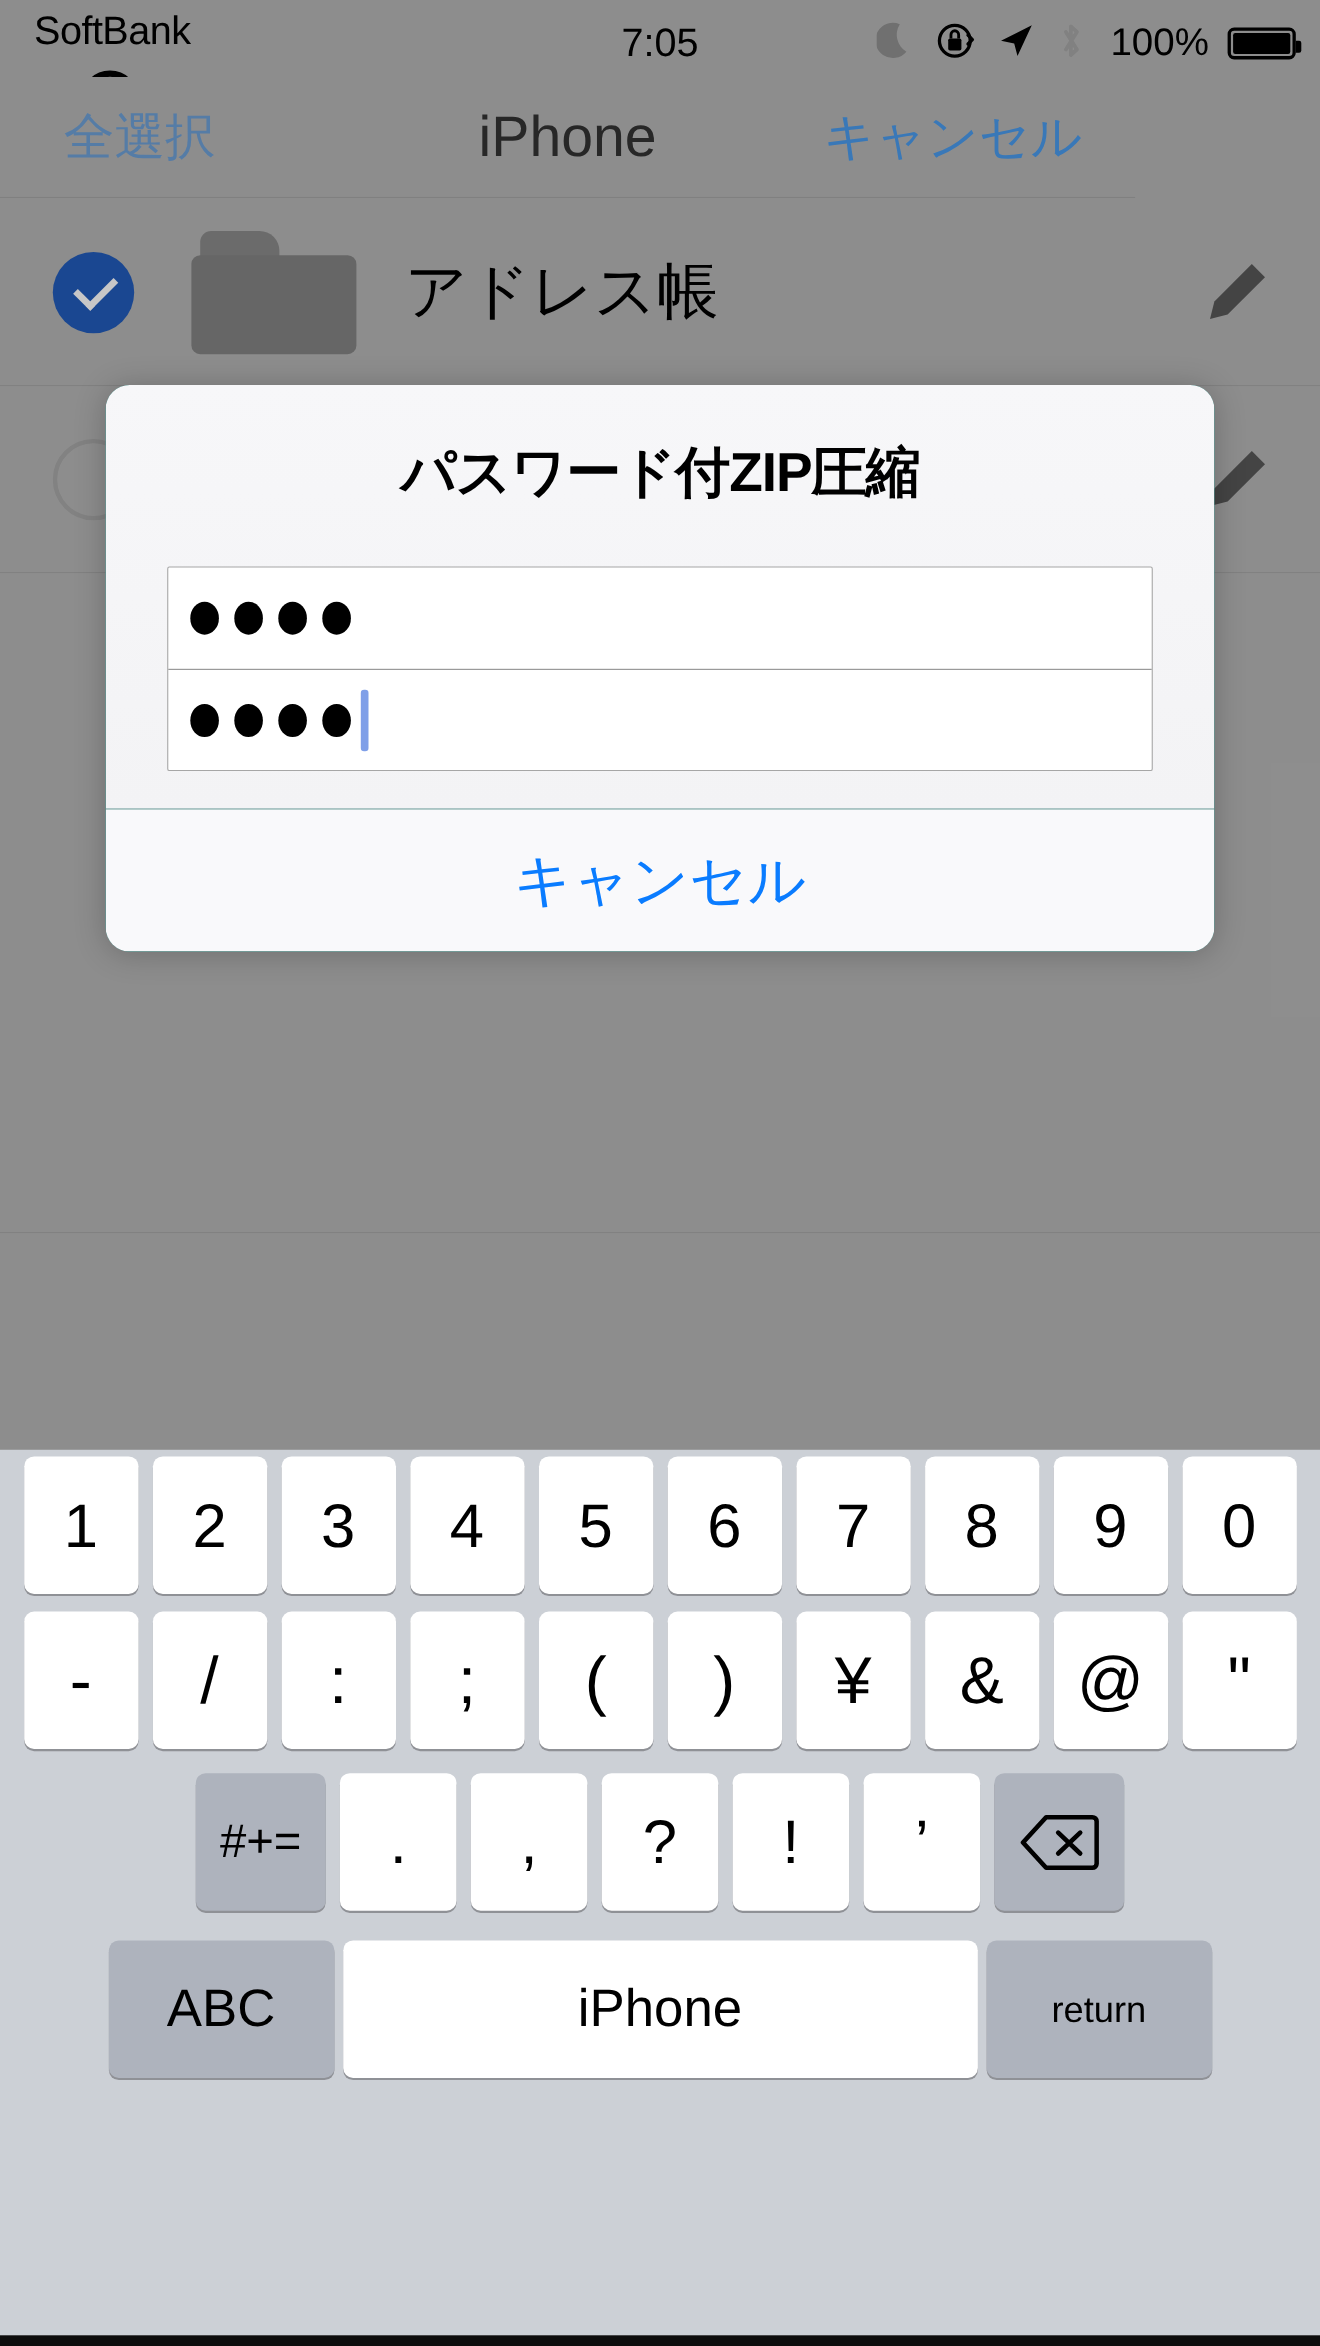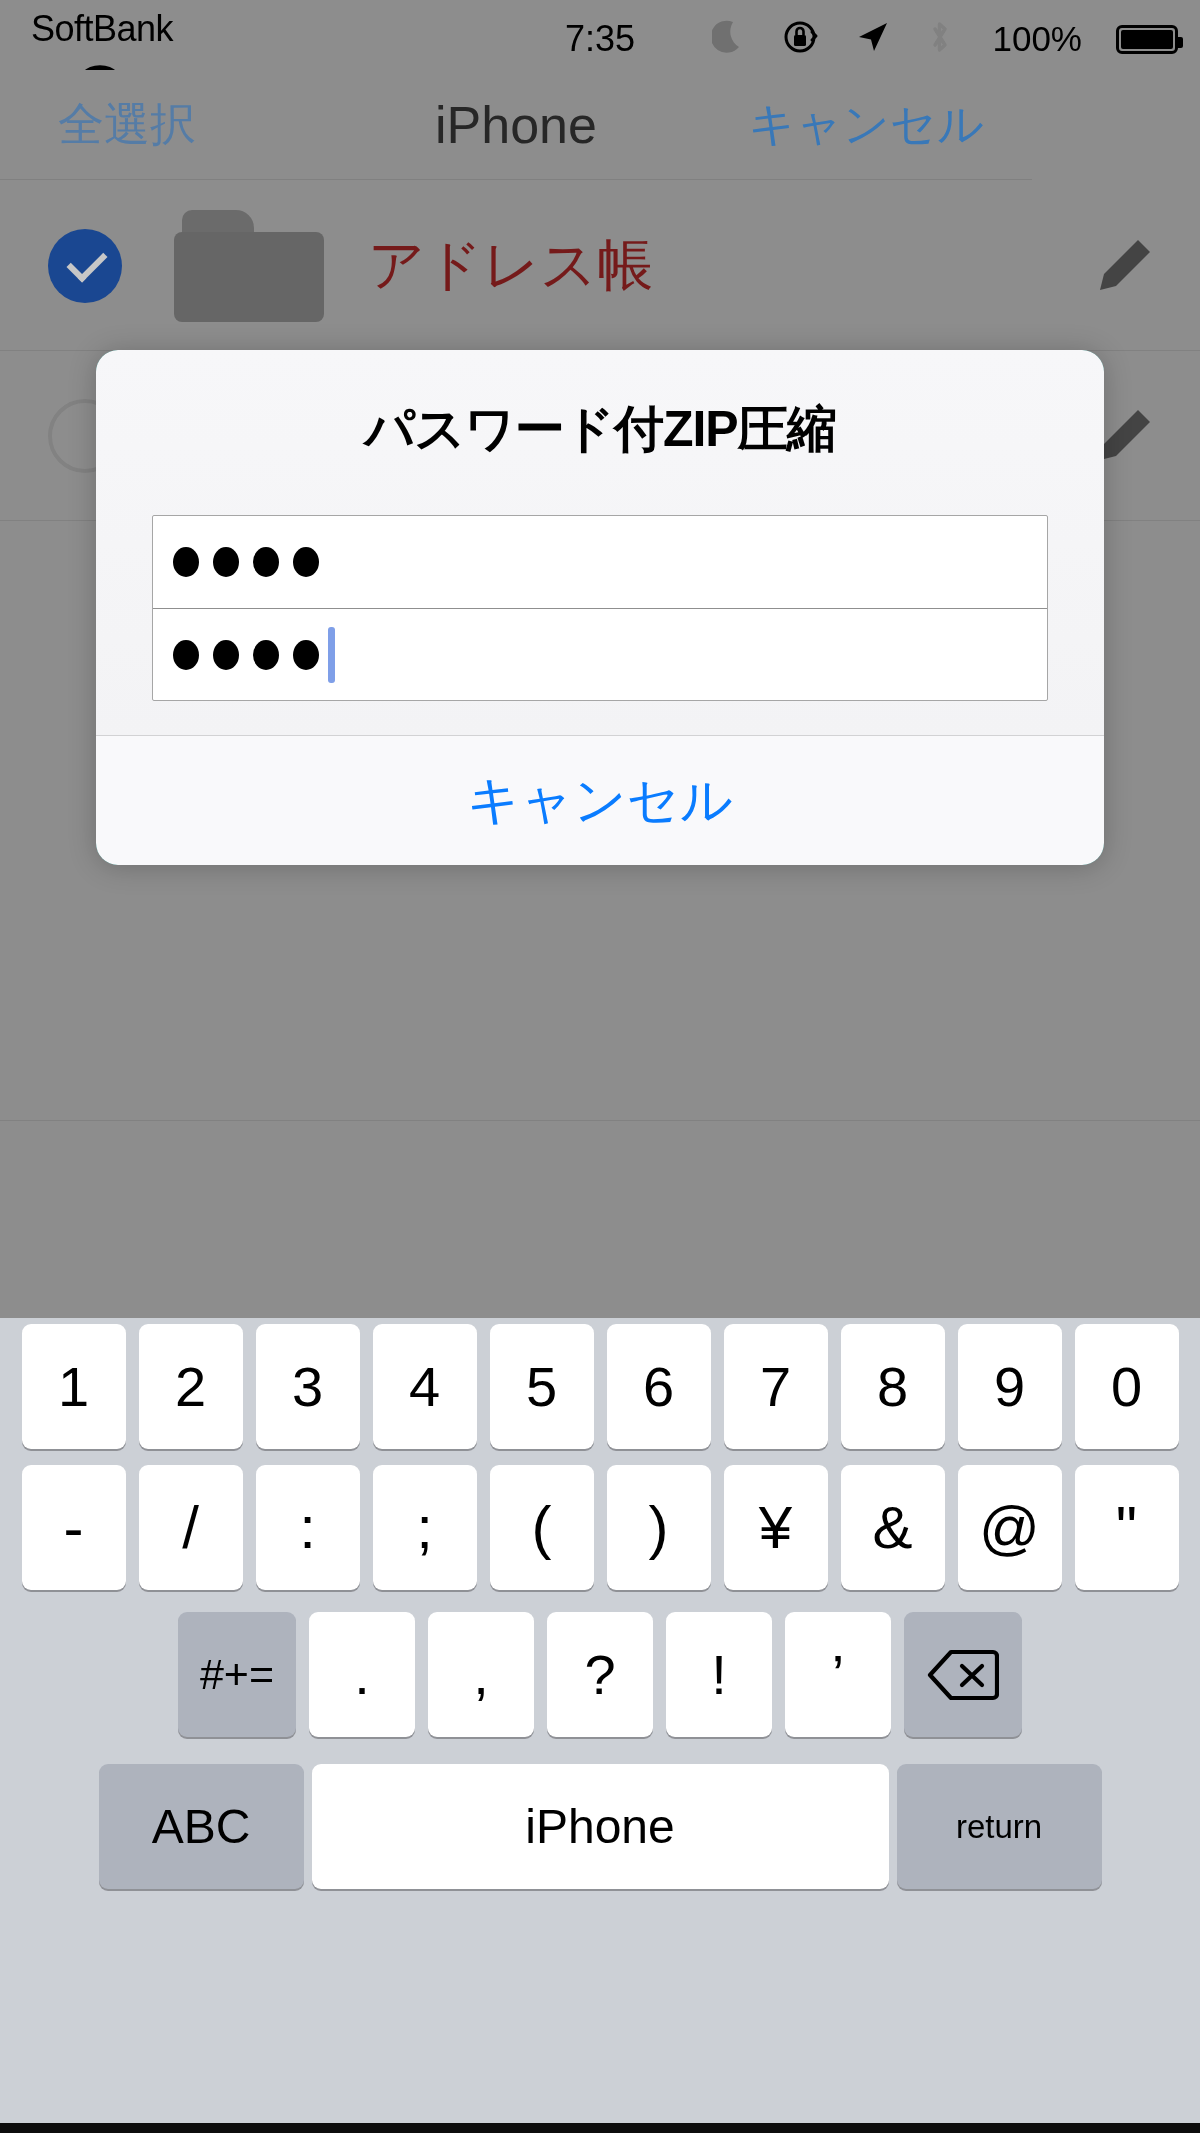--- a/index.html
+++ b/index.html
@@ -16,21 +16,21 @@
   
   #status-bar{
     position:absolute; left:0; top:8px; width:1200px; height:62px;
     display:flex; align-items:center; background:#9a9a9a; color:#000;
   }
   .sb-left{ display:flex; align-items:center; gap:11px; padding-left:26px;flex-direction:column; }
   .sb-dots{ display:flex; gap:9px; }
   .sb-dot{ width:17px; height:17px; border-radius:50%; background:#000; }
   .sb-carrier{ font-size:36px; letter-spacing:-.5px; margin-left:5px; }
   .sb-center{ position:absolute; left:0; right:0; text-align:center; font-size:36px; font-weight:400; }
-  .sb-right{ margin-left:auto; display:flex; align-items:center; gap:34px; padding-right:22px; }
+  .sb-right{ margin-left:auto; display:flex; align-items:center; gap:17px; padding-right:22px; }
   .sb-pct{ font-size:35px; margin-left:4px; }
   .batt{ width:62px; height:29px; border:3px solid #000; border-radius:6px; position:relative; padding:2px; }
   .batt::after{ content:""; position:absolute; right:-8px; top:9px; width:5px; height:11px; background:#000; border-radius:0 2px 2px 0; }
   .batt > i{ display:block; height:100%; background:#000; border-radius:2px; }
 
   
   #nav-bar{
     position:absolute; left:0; top:70px; width:1032px; height:110px;
     background:#9a9a9a; display:flex; align-items:center;
     border-bottom:1px solid #8b8b8b;
@@ -45,21 +45,21 @@
   .row-check{ margin-left:48px; width:74px; height:74px; border-radius:50%; flex:0 0 auto; position:relative; }
   .row-check.on{ background:#1d4e9e; }
   .row-check.on::after{
     content:""; position:absolute; left:21px; top:22px; width:30px; height:16px;
     border-left:6px solid #d8d8d8; border-bottom:6px solid #d8d8d8; transform:rotate(-45deg);
   }
   .row-check.off{ border:4px solid #8e8e8e; }
   .folder{ margin-left:52px; width:150px; height:112px; position:relative; flex:0 0 auto; }
   .folder::before{ content:""; position:absolute; left:8px; top:0; width:72px; height:30px; background:#757575; border-radius:10px 18px 0 0; }
   .folder::after{ content:""; position:absolute; left:0; top:22px; width:150px; height:90px; background:#6f6f6f; border-radius:8px; }
-  .row-label{ margin-left:44px; font-size:56px; color:#7f1d1d; white-space:nowrap;font-family:Liberation Serif, serif; }
+  .row-label{ margin-left:44px; font-size:56px; color:#000000; white-space:nowrap;font-family:Liberation Serif, serif; }
   .row-pencil{ position:absolute; right:44px; width:64px; height:64px; }
 
   
   #dim{ position:absolute; left:0; top:0; width:1200px; height:1318px; background:rgba(0,0,0,0.08); }
 
   
   #alert{
     position:absolute; left:96px; top:350px; width:1008px;
     background:#0f766e; border-radius:22px; overflow:hidden;
     box-shadow:0 2px 28px rgba(0,0,0,.22);
@@ -119,21 +119,21 @@
       </div>
       <span class="sb-carrier">SoftBank</span>
       <span>
         <svg width="46" height="34" viewBox="0 0 46 34">
             <path d="M23 31 L15.5 21.5 a12 12 0 0 1 15 0 Z" fill="#000"></path>
             <path d="M6.5 13.5 a24 24 0 0 1 33 0" stroke="#000" stroke-width="5.5" fill="none" stroke-linecap="round"></path>
             <path d="M11.5 20 a17 17 0 0 1 23 0" stroke="#000" stroke-width="5" fill="none" stroke-linecap="round"></path>
           </svg>
       </span>
     </div>
-    <div class="sb-center">7:35</div>
+    <div class="sb-center">7:05</div>
     <div class="sb-right">
       <span>
         <svg width="36" height="38" viewBox="0 0 36 38">
             <path d="M27 29 A16 16 0 1 1 21 4 A18 18 0 0 0 27 29Z" fill="#7a7a7a"></path>
           </svg>
       </span>
       <span>
         <svg width="38" height="38" viewBox="0 0 38 38">
             <circle cx="18" cy="19" r="14" fill="none" stroke="#000" stroke-width="3"></circle>
             <rect x="12" y="17" width="12" height="11" rx="1.6" fill="#000"></rect>

